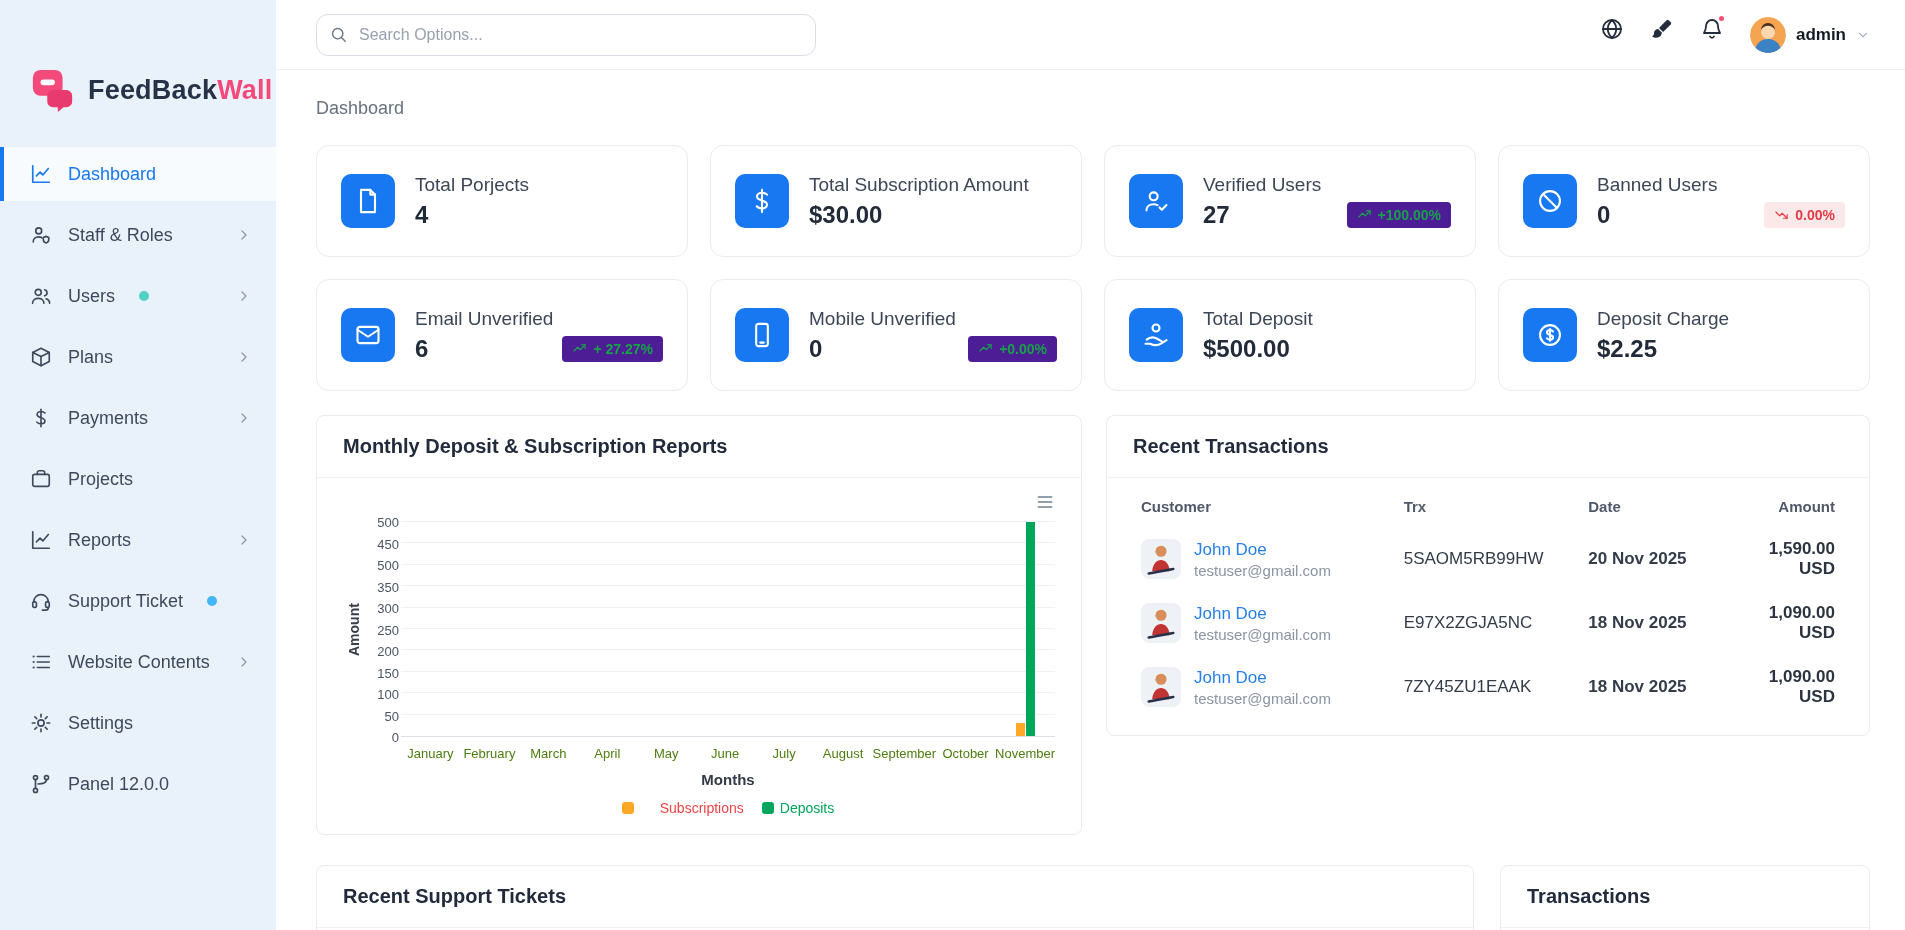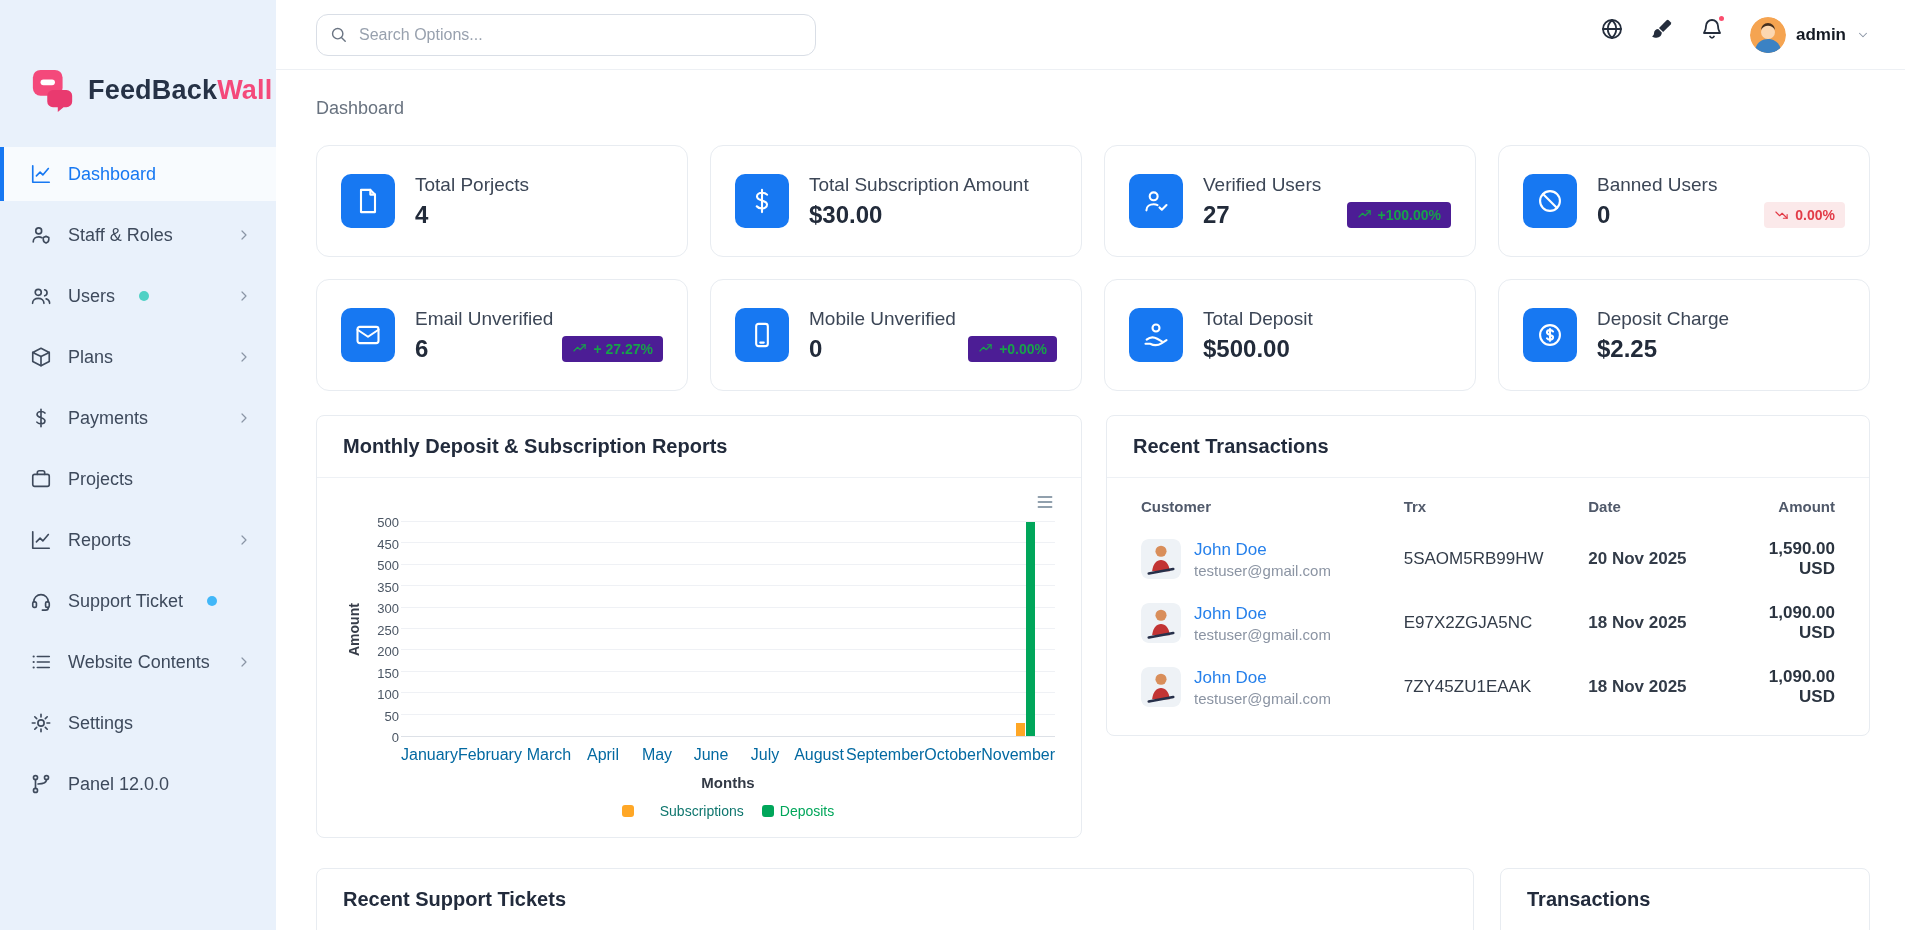--- a/index.html
+++ b/index.html
@@ -73,21 +73,21 @@
   .chart-area{display:flex;margin-top:30px}
   .y-axis-title{writing-mode:vertical-rl;transform:rotate(180deg);width:22px;font-size:14px;
     font-weight:700;color:#373d49;display:flex;align-items:center;justify-content:center}
   .y-ticks{position:relative;width:36px;height:215px;font-size:13px;color:#4a5563}
   .ytick{position:absolute;right:2px;transform:translateY(50%)}
   .plot{position:relative;flex:1;height:215px;border-bottom:1px solid #dde1e7}
   .gridline{position:absolute;left:0;right:0;height:1px;background:#eff1f5}
   .bars{position:absolute;left:0;right:0;top:0;bottom:0;display:flex}
   .bar-group{flex:1;display:flex;align-items:flex-end;justify-content:center;gap:1px}
   .bar{width:9px}
-  .x-labels{display:flex;margin-left:58px;margin-top:9px;font-size:16px;color:#0369a1}
+  .x-labels{display:flex;margin-left:58px;margin-top:9px;font-size:13px;color:#4d7c0f}
   .x-labels div{flex:1;text-align:center;white-space:nowrap}
   .x-axis-title{text-align:center;margin-left:58px;margin-top:10px;font-size:15px;font-weight:700;color:#333a46}
   .legend{display:flex;justify-content:center;align-items:center;gap:18px;margin-left:58px;margin-top:12px;font-size:14px}
   .legend-item{display:flex;align-items:center;gap:6px;cursor:pointer}
   .legend-marker{width:12px;height:12px;border-radius:3px;display:inline-block}
 
   .trx-card{flex:1}
   .trx-body{padding:4px 26px 16px}
   .trx-table{width:100%;border-collapse:collapse}
   .trx-table th{font-size:15px;color:#50596a;font-weight:700;text-align:left;padding:16px 8px 12px}
@@ -559,21 +559,21 @@
                 <div>July</div>
                 <div>August</div>
                 <div>September</div>
                 <div>October</div>
                 <div>November</div>
               </div>
             <div class="x-axis-title">Months</div>
             <div class="legend">
                 <div class="legend-item">
                   <span class="legend-marker" style="background: rgb(255, 167, 38);"></span>
-                  <span style="color: #0f766e; margin-left: 20px;">Subscriptions</span>
+                  <span style="color: #ef4444; margin-left: 20px;">Subscriptions</span>
                 </div>
                 <div class="legend-item">
                   <span class="legend-marker" style="background: rgb(0, 166, 90);"></span>
                   <span style="color: rgb(0, 166, 90);">Deposits</span>
                 </div>
               </div>
           </div>
         </div>
 
         <div class="card trx-card">

